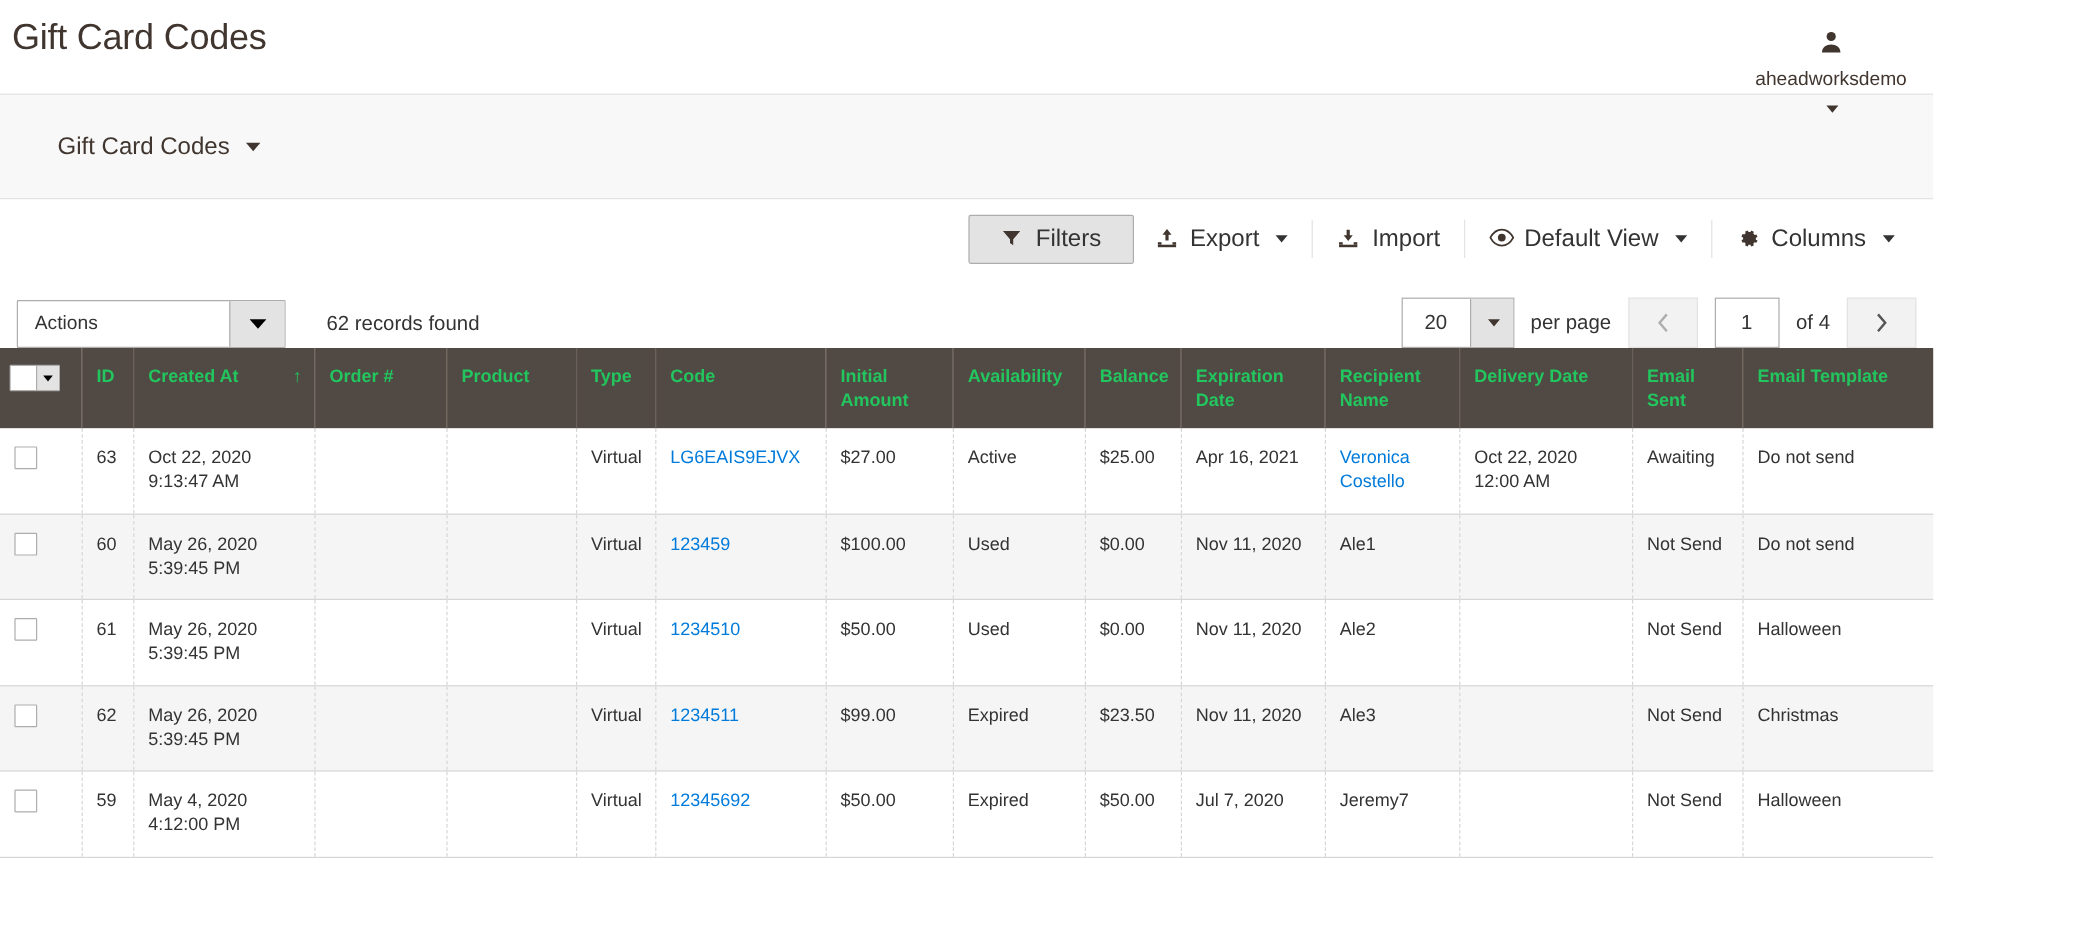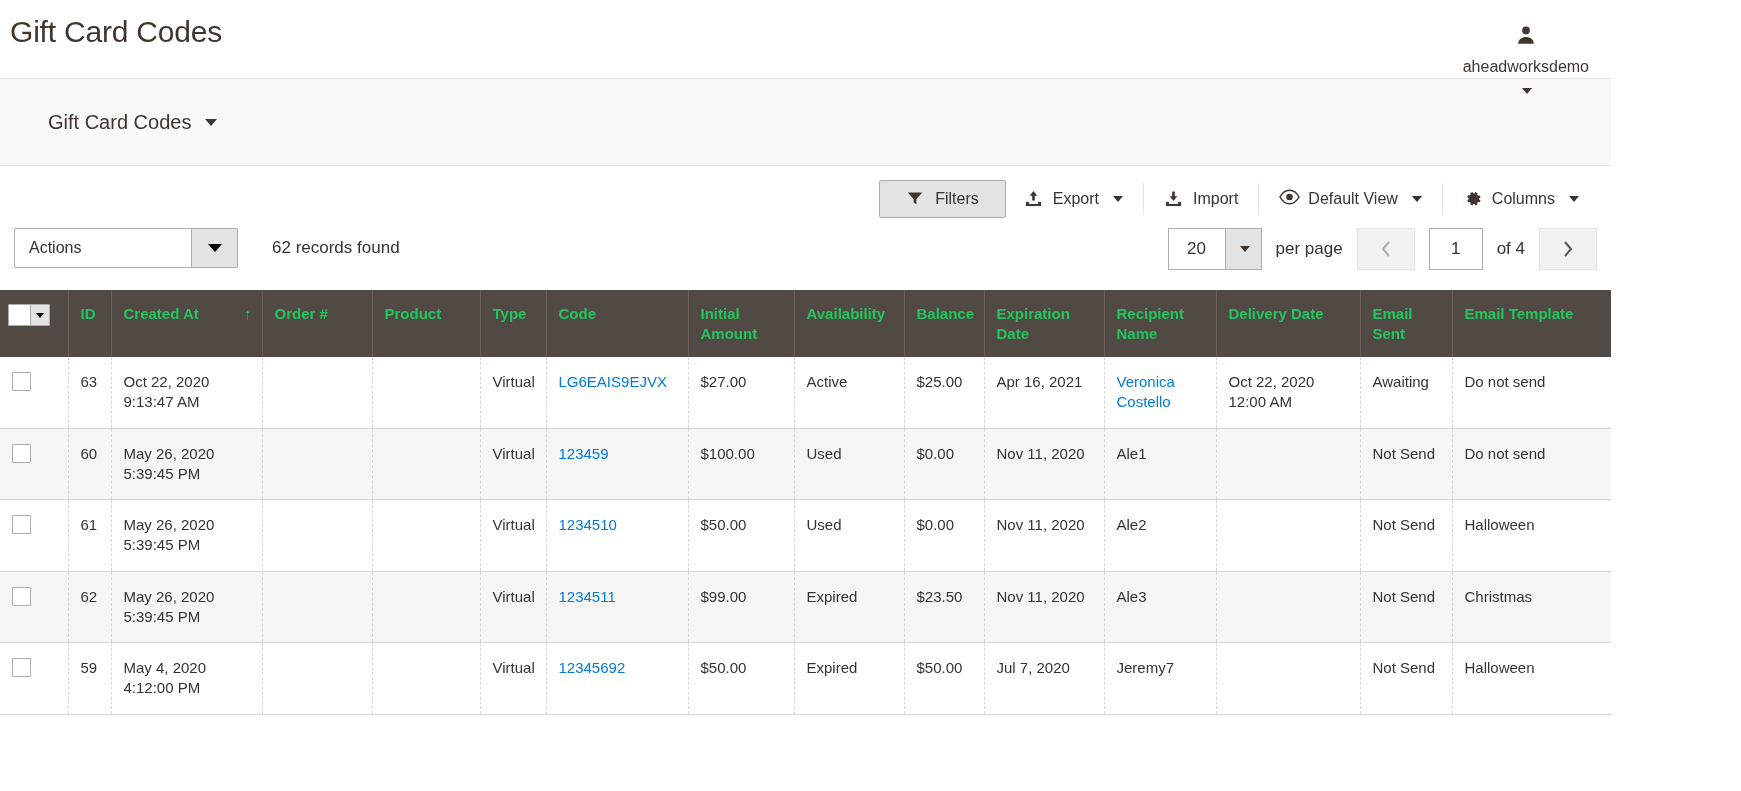--- a/index.html
+++ b/index.html
@@ -51,31 +51,31 @@
     line-height: 1.1;
   }
 
   
   .grid-toolbar {
     display: flex; align-items: center; justify-content: flex-end;
     padding: 14px 14px 10px 0; height: 62px;
   }
   .tb-item {
     display: flex; align-items: center; gap: 9px;
-    font-size: 16px; color: #333; padding: 9px 18px; cursor: pointer;
+    font-size: 20px; color: #333; padding: 9px 18px; cursor: pointer;
     position: relative;
   }
   .tb-item.active { background: #e3e3e3; border: 1px solid #adadad; border-radius: 2px; padding: 8px 26px; }
   .tb-sep { border-left: 1px solid #e3e3e3; height: 32px; margin: 0 2px; }
   .tb-caret { width: 0; height: 0; border-left: 5px solid transparent; border-right: 5px solid transparent; border-top: 6px solid #333; margin-left: 5px; }
   .ico { display: inline-block; width: 20px; height: 20px; }
 
   
   .grid-header {
-    display: flex; align-items: flex-start; justify-content: space-between;
+    display: flex; align-items: flex-end; justify-content: space-between;
     padding: 0 14px 0 14px; height: 62px;
   }
   .gh-left { display: flex; align-items: center; gap: 34px; }
   .select-box {
     display: flex; align-items: stretch; border: 1px solid #adadad;
     background: #ffffff; height: 40px; width: 224px; border-radius: 1px;
   }
   .select-box .sb-text {
     flex: 1; display: flex; align-items: center; padding: 0 14px;
     font-size: 16px; color: #333;

